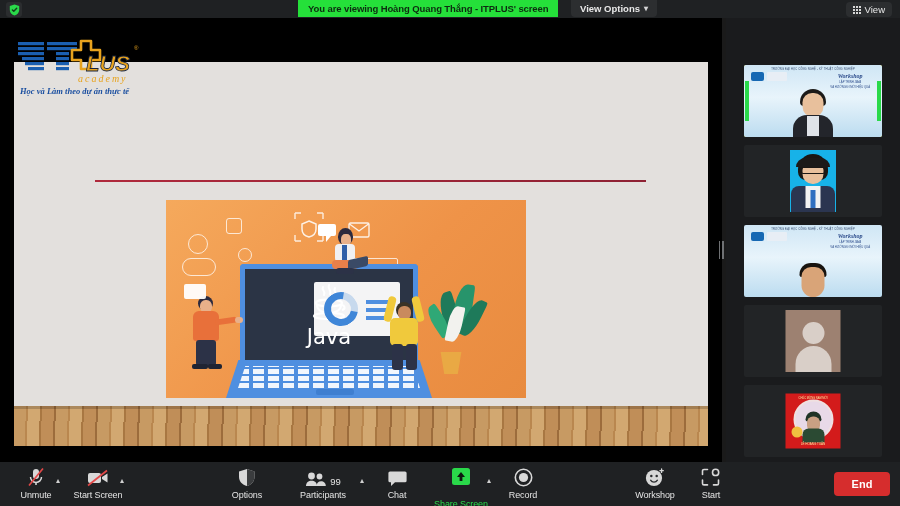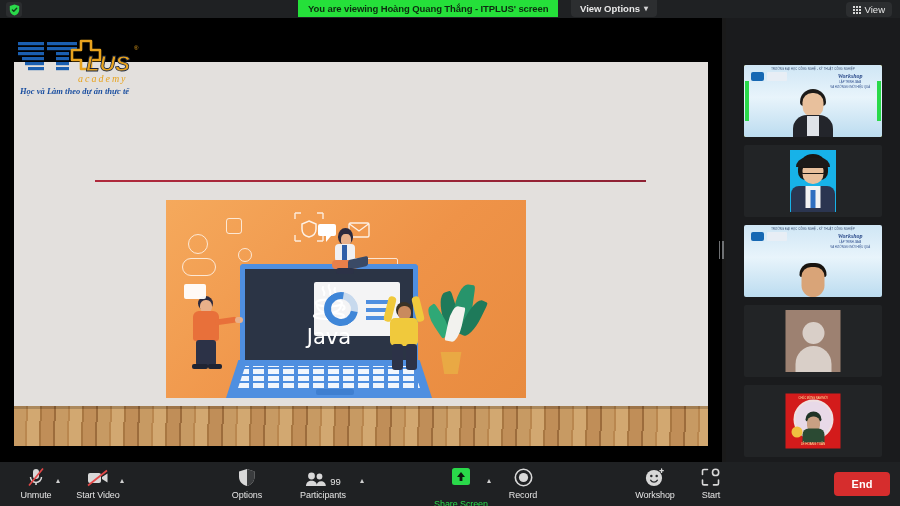--- a/index.html
+++ b/index.html
@@ -541,21 +541,21 @@
   <div class="tb-caret" style="left:56px;">▴</div>
 
   <div class="tb-item" style="left:98px;">
     <div class="tb-icon">
       <svg width="22" height="18" viewBox="0 0 22 18">
         <rect x="1" y="4" width="13" height="10" rx="2" fill="#d8d8d8"></rect>
         <path d="M15 8 L20.5 4.5 v9 L15 10 z" fill="#d8d8d8"></path>
         <line x1="1" y1="16.5" x2="20" y2="1.5" stroke="#e24848" stroke-width="1.7"></line>
       </svg>
     </div>
-    <div class="tb-label">Start Video</div>
+    <div class="tb-label">Start Screen</div>
   </div>
   <div class="tb-caret" style="left:120px;">▴</div>
 
   <div class="tb-item" style="left:247px;">
     <div class="tb-icon">
       <svg width="18" height="19" viewBox="0 0 18 19">
         <path d="M9 1 L16.5 3.6 V9 c0 4.3-3.2 7.8-7.5 9 C4.2 16.8 1 13.3 1 9 V3.6 Z" fill="#d8d8d8"></path>
         <path d="M9 1 L16.5 3.6 V9 c0 4.3-3.2 7.8-7.5 9 Z" fill="#3a3c3e"></path>
       </svg>
     </div>
@@ -569,20 +569,28 @@
         <circle cx="14.5" cy="5.5" r="2.9" fill="#d8d8d8"></circle>
         <path d="M1 15 c0-3.4 2.5-5.2 5.5-5.2 S12 11.6 12 15 z" fill="#d8d8d8"></path>
         <path d="M11.5 15 c0-3 2.1-4.7 4.6-4.7 S20.8 12 20.8 15 z" fill="#d8d8d8"></path>
       </svg>
       <span class="pcount">99</span>
     </div>
     <div class="tb-label">Participants</div>
   </div>
   <div class="tb-caret" style="left:360px;">▴</div>
 
+  <div class="tb-item" style="left:397px;">
+    <div class="tb-icon">
+      <svg width="19" height="17" viewBox="0 0 19 17">
+        <path d="M2 1.5 h15 a1.6 1.6 0 0 1 1.6 1.6 v7.6 a1.6 1.6 0 0 1-1.6 1.6 H7 L3 16 v-3.7 H2 A1.6 1.6 0 0 1 0.4 10.7 V3.1 A1.6 1.6 0 0 1 2 1.5 z" fill="#d8d8d8"></path>
+      </svg>
+    </div>
+    <div class="tb-label">Chat</div>
+  </div>
 
   <div class="tb-item" style="left:461px;">
     <div class="tb-icon">
       <svg width="22" height="20" viewBox="0 0 22 20">
         <rect x="2" y="1" width="18" height="17" rx="2.5" fill="#2ad94a"></rect>
         <path d="M11 5 L15 10 h-2.6 v4 h-2.8 v-4 H7 z" fill="#0e1a10"></path>
       </svg>
     </div>
     <div class="tb-label green">Share Screen</div>
   </div>

